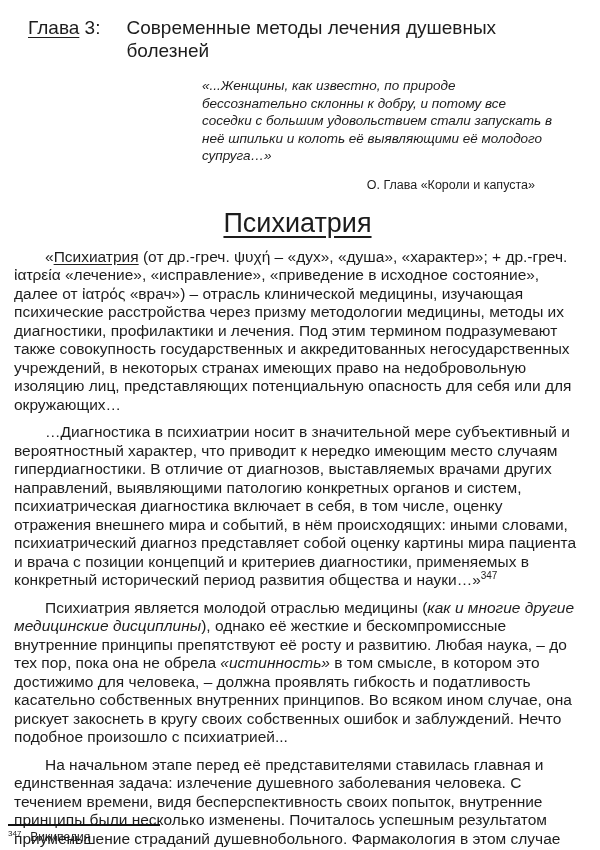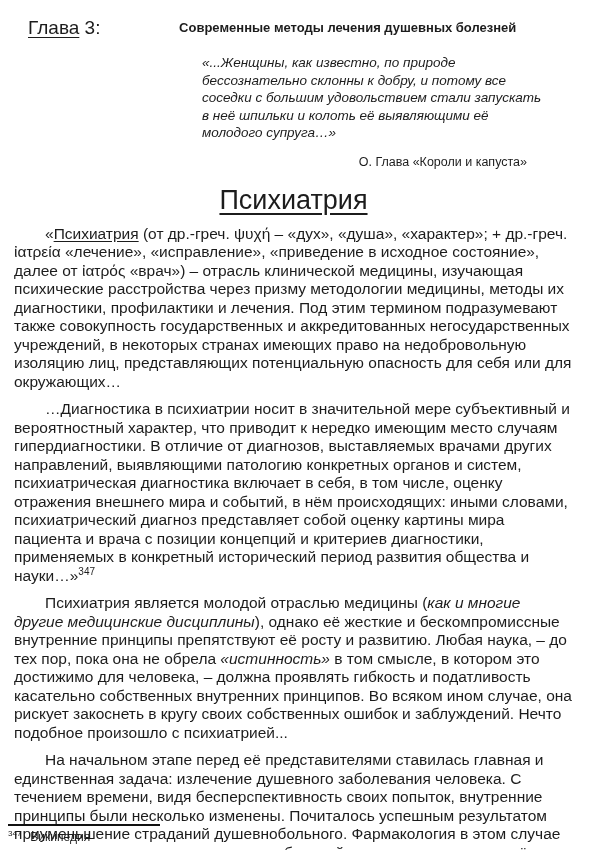--- a/index.html
+++ b/index.html
@@ -1,29 +1,29 @@
 <!DOCTYPE html>
 <html><head>
 <meta charset="utf-8">
 <style>
   html,body{margin:0;padding:0;background:#ffffff;}
   .page{
     position:relative;
     width:600px;height:850px;
     box-sizing:border-box;
-    padding:16px 27px 0 14px;
+    padding:16px 19px 0 14px;
     overflow:hidden;
     background:#ffffff;
     color:#1c1c1c;
     font-family:"Liberation Sans","DejaVu Sans",sans-serif;
   }
   .header{display:flex;align-items:flex-start;}
   .chapter{font-size:19px;line-height:23px;margin-left:14px;white-space:nowrap;}
   .chapter .u{text-decoration:underline;text-underline-offset:3px;}
-  .title{flex:1;text-align:center;font-weight:bold;font-size:13px;line-height:23px;padding:0 4px 0 26px;}
+  .title{flex:1;text-align:left;font-weight:normal;font-size:19px;line-height:23px;padding:0 4px 0 26px;}
   .epigraph{
     margin:15px 28px 0 188px;
     font-style:italic;font-size:13.5px;line-height:17.5px;
   }
   .attribution{
     margin:13px 46px 0 0;text-align:right;
     font-size:12.5px;line-height:15px;
   }
   .section-heading{
     margin:15px 0 0 0;text-align:center;

